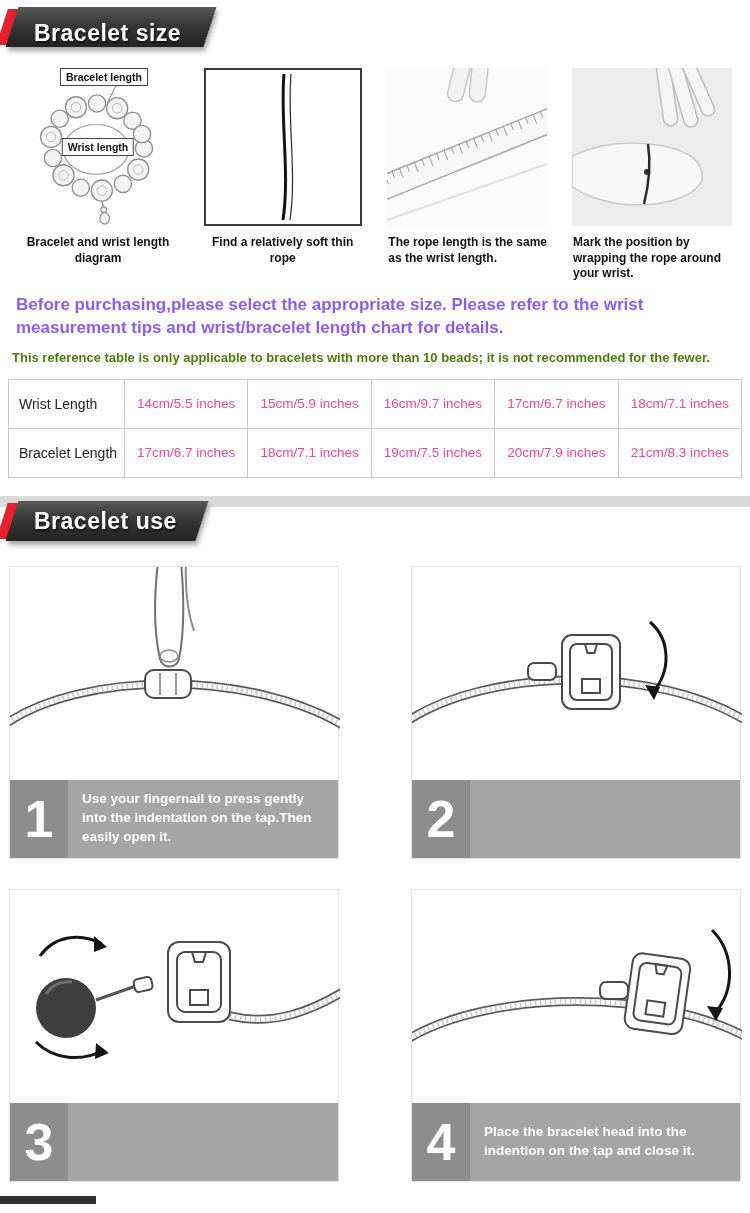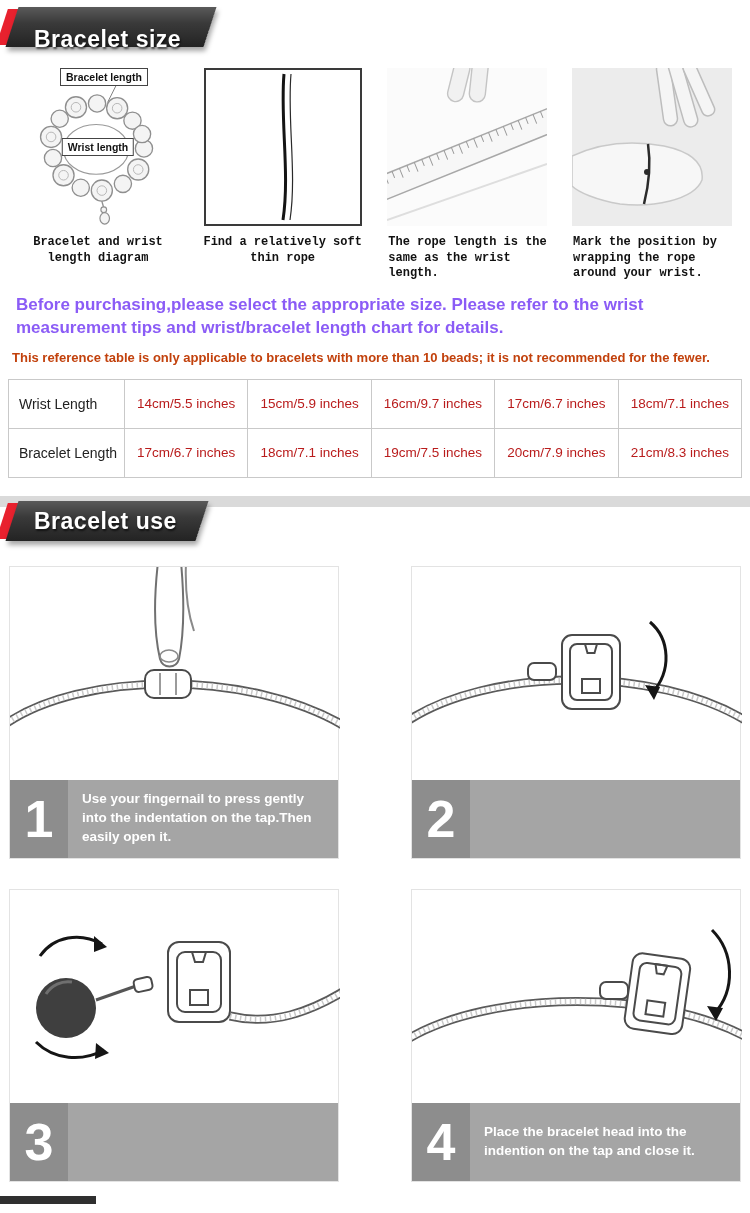--- a/index.html
+++ b/index.html
@@ -15,47 +15,47 @@
     position:absolute; left:2px; top:3px; width:34px; height:36px;
     background:#e8212e; transform:skewX(-18deg);
   }
   .ribbon-dark {
     position:absolute; left:12px; top:1px; width:198px; height:40px;
     background:linear-gradient(180deg,#5a5a5a 0%,#3a3a3a 40%,#232323 100%);
     transform:skewX(-18deg);
     box-shadow:3px 4px 5px rgba(0,0,0,.35);
   }
   .ribbon-text {
-    position:absolute; left:34px; top:12px; height:42px; line-height:42px;
+    position:absolute; left:34px; top:6px; height:42px; line-height:42px;
     color:#fff; font-size:23px; font-weight:bold; letter-spacing:.5px;
     text-shadow:1px 2px 2px rgba(0,0,0,.6);
   }
   
   .figs { display:flex; justify-content:space-between; padding:0 6px; margin-top:16px; }
   .fig { width:184px; display:flex; flex-direction:column; align-items:center; }
   .fig-img { position:relative; width:160px; height:158px; }
   .fig-img svg { display:block; }
   .mini-label {
     position:absolute; background:#fff; border:1px solid #444;
     font-size:10.5px; font-weight:bold; padding:2px 5px; white-space:nowrap;
   }
   .mini-label.top { top:0; left:42px; }
   .mini-label.inner { top:44%; left:50%; transform:translateX(-50%); }
   .rope-box { width:158px; height:158px; border:2px solid #3a3a3a; background:#fff; }
-  .fig-cap { margin-top:9px; font-size:12px; font-weight:bold; line-height:1.3; width:170px;font-family:Liberation Mono, monospace; }
+  .fig-cap { margin-top:9px; font-size:12px; font-weight:bold; line-height:1.3; width:170px; }
   .cap-center { text-align:center; }
   .cap-left { text-align:left; padding-left:6px; }
   
   .intro { margin:12px 16px 0 16px; font-size:17px; font-weight:bold; line-height:1.35; color:#8b5cf6; }
-  .note  { margin:10px 12px 0 12px; font-size:13px; font-weight:bold; color:#c2410c; }
+  .note  { margin:10px 12px 0 12px; font-size:13px; font-weight:bold; color:#4d7c0f; }
   
   .chart-wrap { margin:14px 8px 0 8px; }
   table { width:100%; border-collapse:collapse; }
   td {
-    border:1px solid #c9c9c9; height:49px; font-size:13.5px; color:#b91c1c;
+    border:1px solid #c9c9c9; height:49px; font-size:13.5px; color:#ec4899;
     text-align:center; padding:2px 4px;
   }
   td.lbl { text-align:left; padding-left:10px; width:116px; font-size:14px; color:#222; }
   
   .use-header { position:relative; height:58px; margin-top:14px; }
   .use-band { position:absolute; top:4px; left:0; right:0; height:11px; background:#dadada; }
   .use-header .ribbon-red  { top:11px; }
   .use-header .ribbon-dark { top:9px; width:190px; }
   .use-header .ribbon-text { top:8px; }
   

